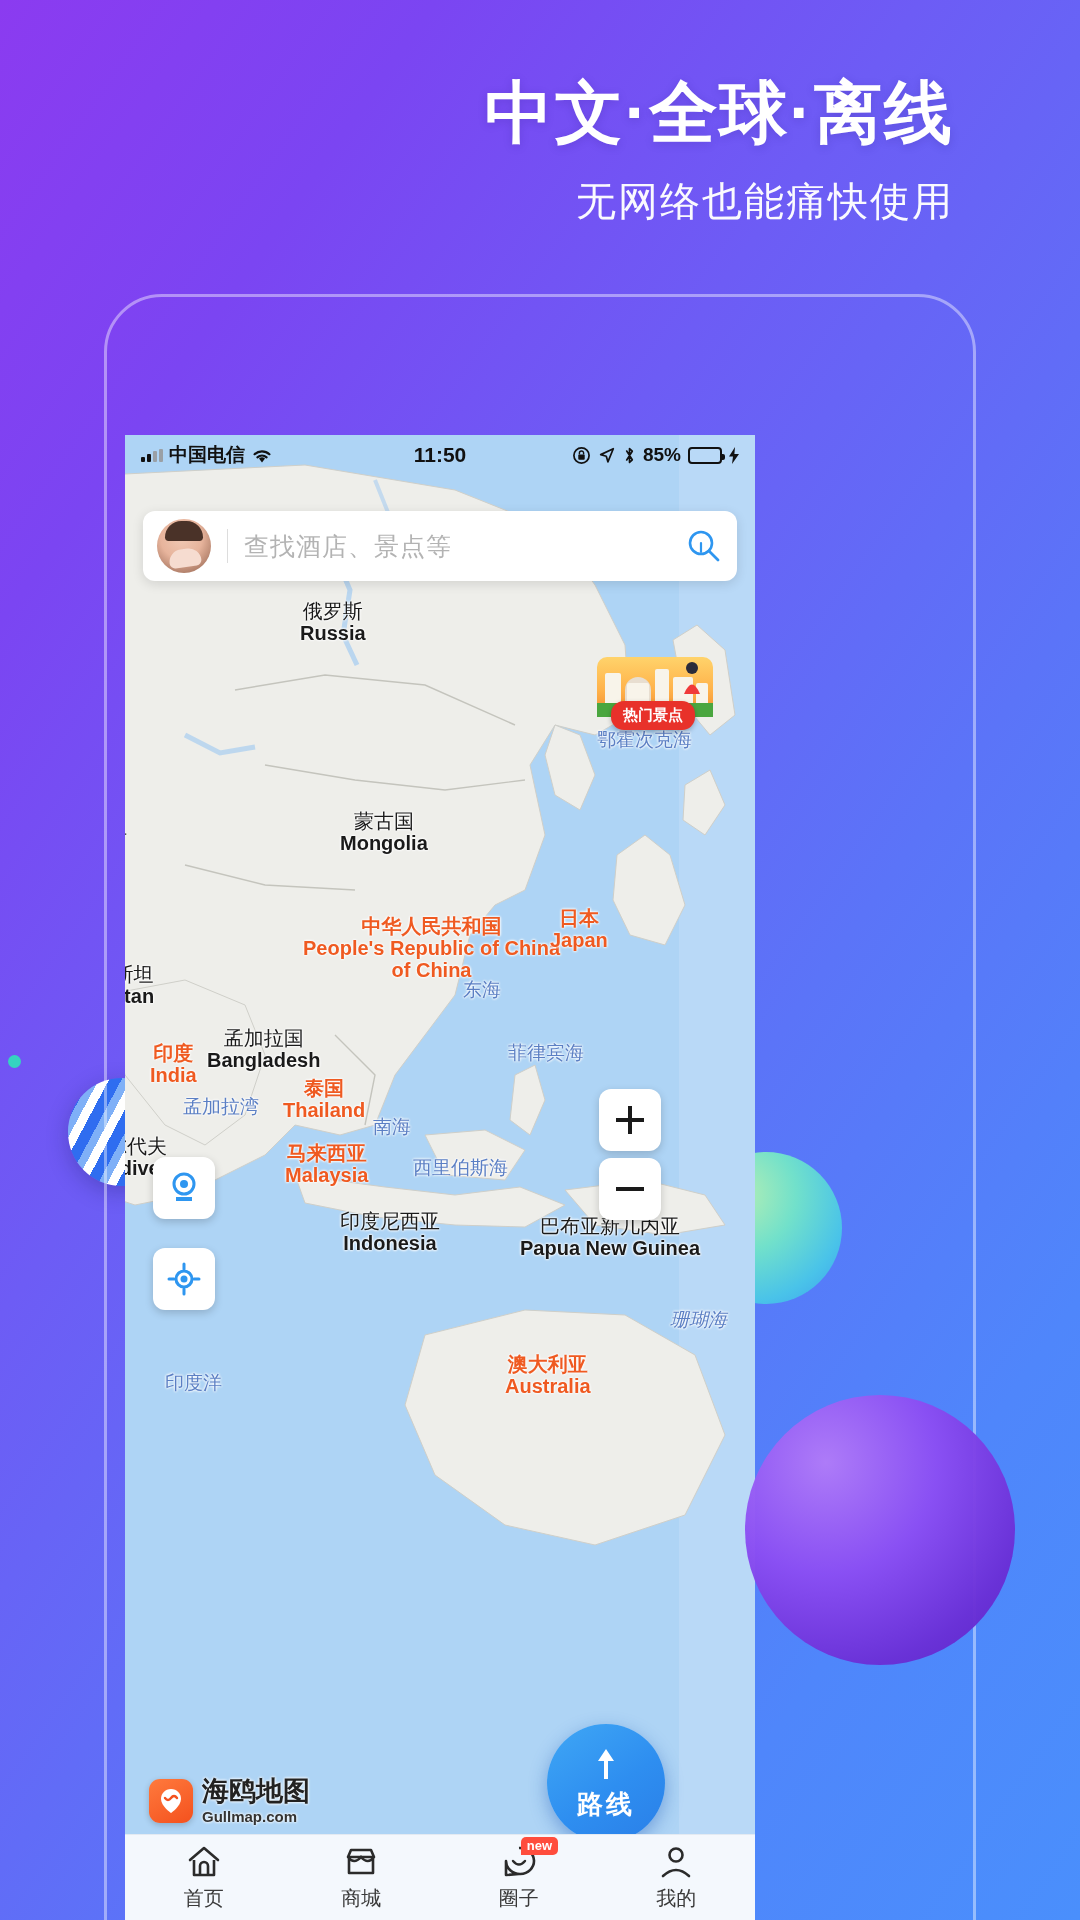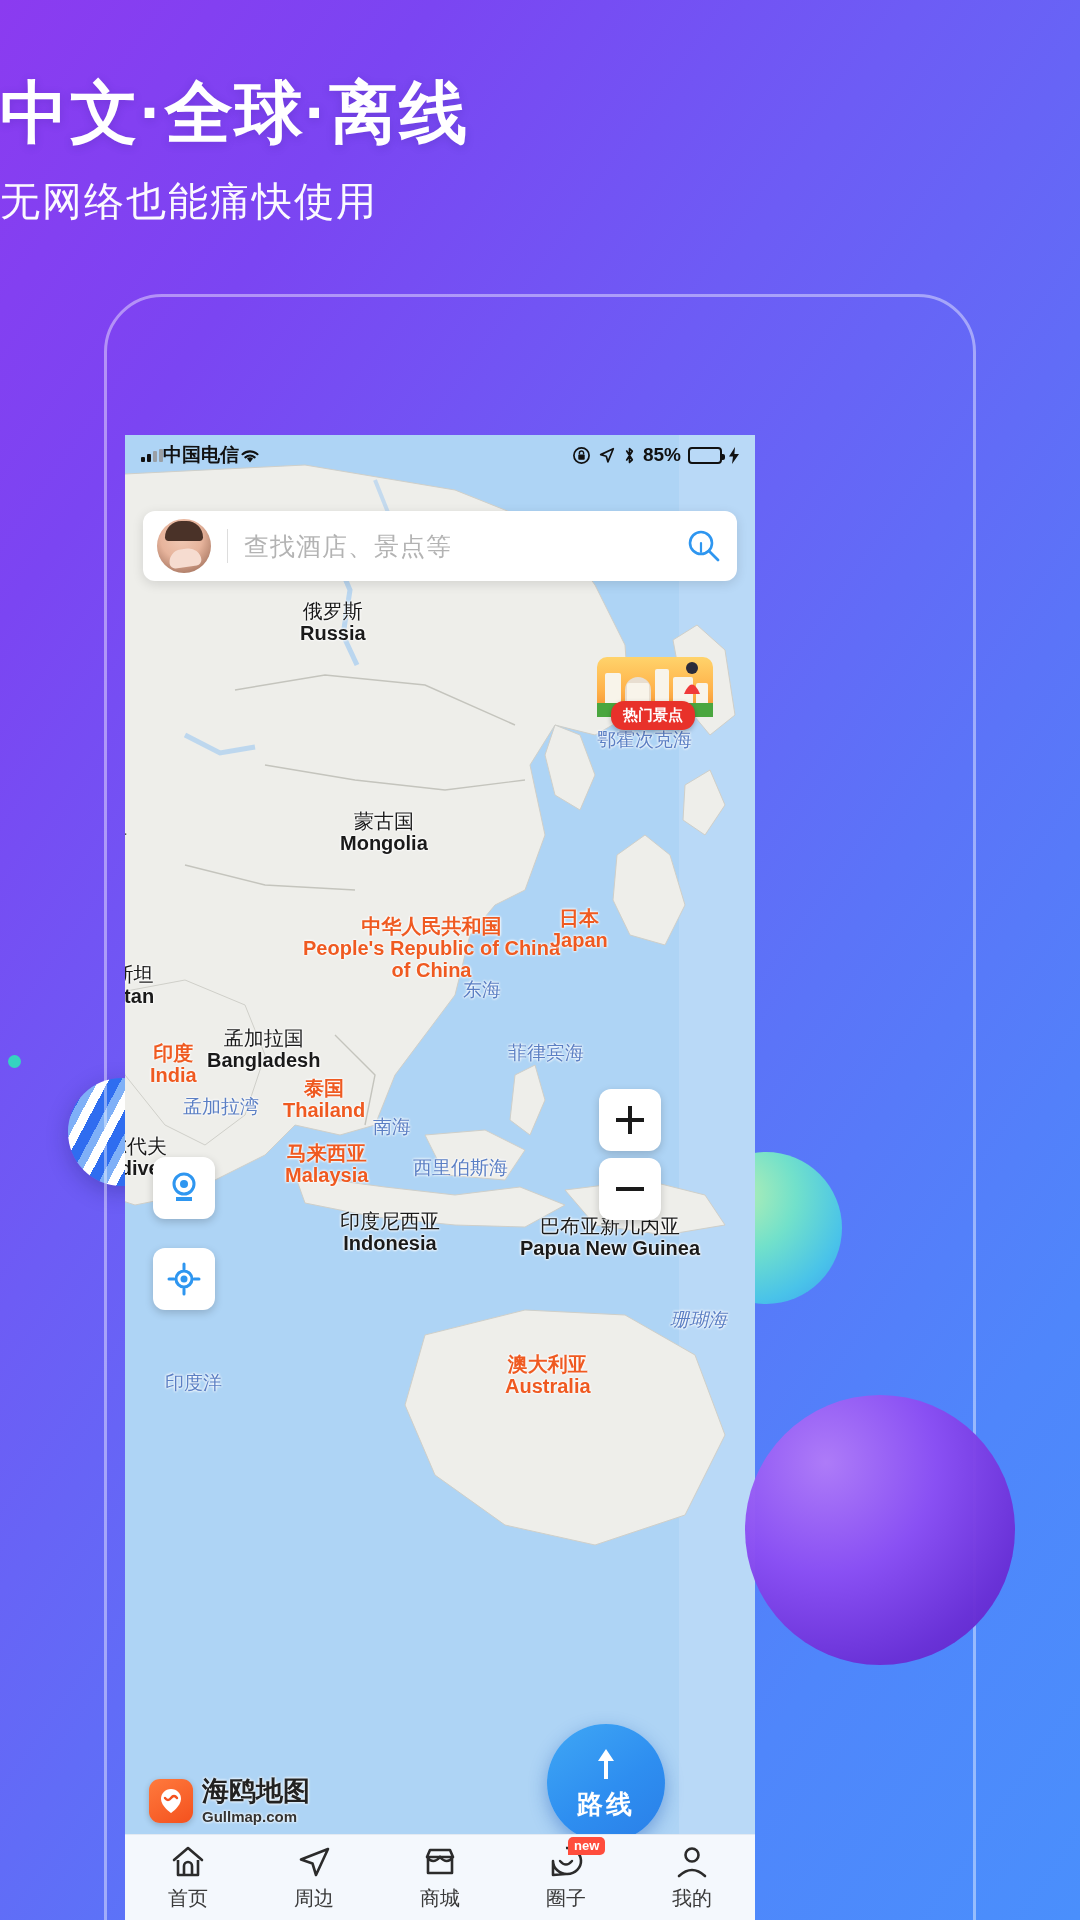--- a/index.html
+++ b/index.html
@@ -29,21 +29,21 @@
     background: radial-gradient(circle at 35% 30%, #6f7ef2 0%, #4b4fd6 55%, #2a1f9e 100%);
   }
   #blob-purple-big {
     left:745px; top:1395px; width:270px; height:270px;
     background: radial-gradient(circle at 30% 25%, #b07bf8 0%, #8b4ef3 40%, #6a2fd6 75%, #5a21c4 100%);
     opacity:.97;
   }
   #blob-dot-small { left:8px; top:1055px; width:13px; height:13px; background:#35d4c0; }
 
   
-  .headline-wrap { position:absolute; top:72px; left:0; width:954px; text-align:left; }
+  .headline-wrap { position:absolute; top:72px; left:0; width:954px; text-align:right; }
   #headline {
     color:#fff; font-size:68px; font-weight:bold; letter-spacing:2px;
     line-height:1.18; text-shadow:0 2px 10px rgba(40,20,120,.18);
   }
   #subheadline {
     color:#fff; font-size:40px; font-weight:normal; margin-top:22px;
     letter-spacing:2px; opacity:.97;
   }
 
   
@@ -57,21 +57,21 @@
     position:absolute; left:125px; top:435px; width:630px; height:1485px;
     background:#b9d9f7; overflow:hidden;
   }
 
   
   #status-bar {
     position:absolute; top:0; left:0; width:630px; height:40px;
     display:flex; align-items:center; padding:0 16px; font-size:19px;
     color:#111; font-weight:bold; z-index:30;
   }
-  .sb-left { display:flex; align-items:center; }
+  .sb-left { display:flex; align-items:center; gap:6px; }
   .sb-center { position:absolute; left:0; width:630px; text-align:center; font-size:21px; }
   .sb-right { margin-left:auto; display:flex; align-items:center; gap:7px; position:relative; z-index:2;}
   .sig-bars { display:flex; align-items:flex-end; gap:2px; height:13px; }
   .sig-bars i { width:4px; background:#111; border-radius:1px; display:block; }
   .sig-bars i:nth-child(1){height:5px}
   .sig-bars i:nth-child(2){height:8px}
   .sig-bars i:nth-child(3){height:11px;background:#9aa0a6}
   .sig-bars i:nth-child(4){height:13px;background:#9aa0a6}
   .battery-shell {
     width:34px; height:17px; border:2px solid #111; border-radius:4px;
@@ -368,20 +368,21 @@
           <i></i>
           <i></i>
         </span>
       <span>中国电信</span>
       <svg width="22" height="17" viewBox="0 0 22 17">
         <path d="M11 15.5 l3 -4 a4.6 4.6 0 0 0 -6 0 z" fill="#111"></path>
         <path d="M3.6 7.2 a11 11 0 0 1 14.8 0" stroke="#111" stroke-width="2.2" fill="none" stroke-linecap="round"></path>
         <path d="M6.4 10.4 a7 7 0 0 1 9.2 0" stroke="#111" stroke-width="2.2" fill="none" stroke-linecap="round"></path>
       </svg>
     </div>
+    <div class="sb-center">11:50</div>
     <div class="sb-right">
       <svg width="19" height="19" viewBox="0 0 20 20">
         <circle cx="10" cy="10" r="8" fill="none" stroke="#111" stroke-width="1.8"></circle>
         <rect x="6.6" y="9" width="6.8" height="5.4" rx="1" fill="#111"></rect>
         <path d="M7.8 9 v-1.6 a2.2 2.2 0 0 1 4.4 0 V9" fill="none" stroke="#111" stroke-width="1.5"></path>
       </svg>
       <svg width="18" height="18" viewBox="0 0 20 20">
         <path d="M17 3 L3 9.6 L9.2 11.4 L11 17.6 Z" fill="none" stroke="#111" stroke-width="1.9" stroke-linejoin="round"></path>
       </svg>
       <svg width="13" height="19" viewBox="0 0 14 20">
@@ -410,26 +411,20 @@
       <div class="nav-item">
         <span><svg width="38" height="38" viewBox="0 0 38 38">
             <path d="M5 17 L19 5 L33 17" fill="none" stroke="#2b2b2b" stroke-width="2.6" stroke-linecap="round" stroke-linejoin="round"></path>
             <path d="M9 17 V32 H29 V17" fill="none" stroke="#2b2b2b" stroke-width="2.6" stroke-linejoin="round"></path>
             <path d="M15 32 V23 a4 4 0 0 1 8 0 V32" fill="none" stroke="#2b2b2b" stroke-width="2.6"></path>
           </svg></span>
         <span class="nav-label">首页</span>
       </div>
       <div class="nav-item">
         <span><svg width="38" height="38" viewBox="0 0 38 38">
-            <path d="M33 6 L6 16.5 L17.5 20.5 L21 32 Z" fill="none" stroke="#2b2b2b" stroke-width="2.6" stroke-linejoin="round"></path>
-          </svg></span>
-        <span class="nav-label">周边</span>
-      </div>
-      <div class="nav-item">
-        <span><svg width="38" height="38" viewBox="0 0 38 38">
             <path d="M6 14 L9 7 H29 L32 14 Z" fill="none" stroke="#2b2b2b" stroke-width="2.6" stroke-linejoin="round"></path>
             <path d="M6 14 q6 8 13 0 q7 8 13 0" fill="none" stroke="#2b2b2b" stroke-width="2.6"></path>
             <path d="M7 16 V30 H31 V16" fill="none" stroke="#2b2b2b" stroke-width="2.6" stroke-linejoin="round"></path>
           </svg></span>
         <span class="nav-label">商城</span>
       </div>
       <div class="nav-item">
         <span><svg width="38" height="38" viewBox="0 0 38 38">
             <path d="M19 5 a14 13 0 1 1 -13 13 L6 32 L19 31" fill="none" stroke="#2b2b2b" stroke-width="2.6" stroke-linejoin="round"></path>
             <path d="M13 18 q6 7 12 0" fill="none" stroke="#2b2b2b" stroke-width="2.4" stroke-linecap="round"></path>

